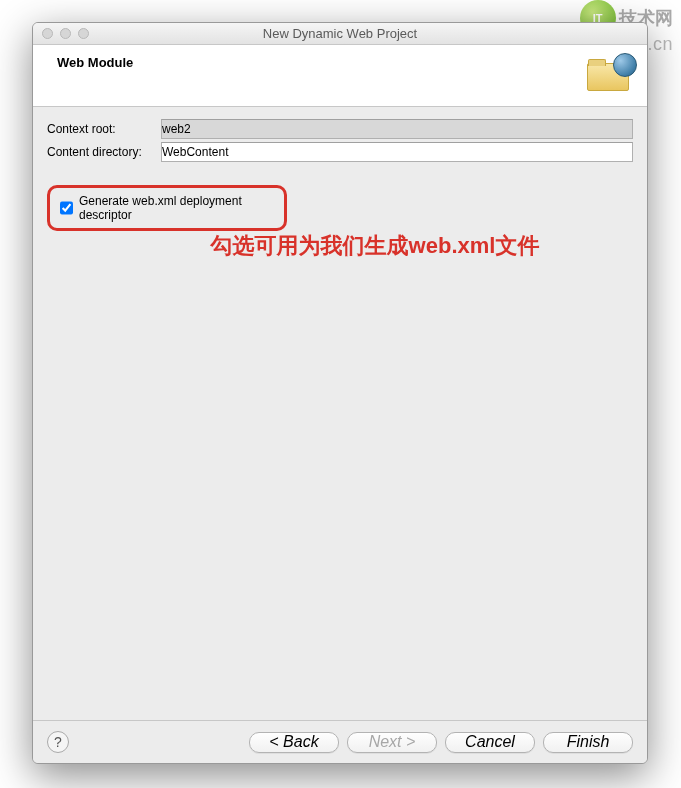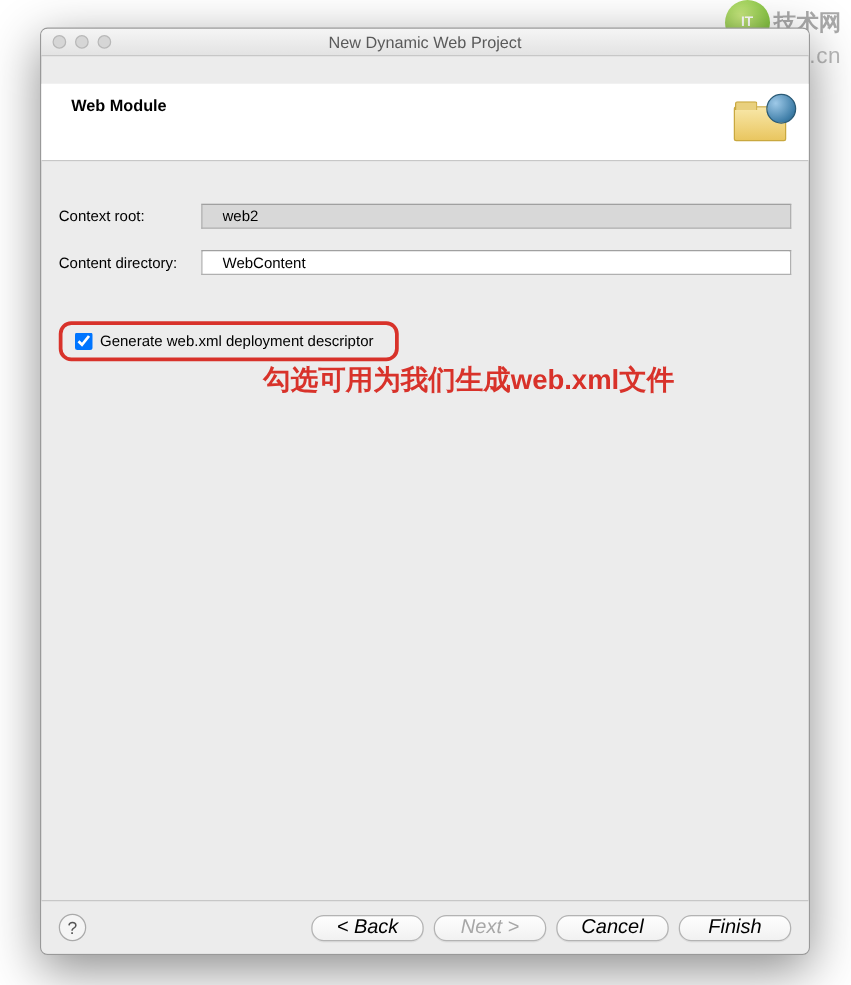--- a/index.html
+++ b/index.html
@@ -15,21 +15,20 @@
     position: absolute;
     left: 32px; top: 22px;
     width: 616px; height: 742px;
     background: #ececec;
     border: 1px solid #999;
     border-radius: 6px;
     box-shadow: 0 12px 40px rgba(0,0,0,.45);
     display: flex;
     flex-direction: column;
     overflow: hidden;
-    gap: 22px;
   }
   .titlebar {
     height: 22px;
     background: linear-gradient(#f5f5f5, #e3e3e3);
     border-bottom: 1px solid #c7c7c7;
     display: flex;
     align-items: center;
     position: relative;
   }
   .traffic {
@@ -101,48 +100,48 @@
 
   .form-area {
     padding: 12px 14px 0 14px;
     flex: 1;
     display: flex;
     flex-direction: column;
   }
   .row {
     display: flex;
     align-items: center;
-    margin-bottom: 17px;
+    margin-bottom: 3px;
   }
   .row label {
     width: 114px;
     font-size: 12px;
   }
   .row input[type=text] {
     flex: 1;
     height: 20px;
     font-size: 12px;
-    padding: 1px 16px;
+    padding: 1px 0;
     border: 1px solid #b0b0b0;
     border-top-color: #a0a0a0;
     background: #fff;
   }
   .row input.sel {
     background: #d8d8d8;
   }
   .row input.sel::selection { background: #bcbcbc; }
 
   .check-row {
     margin-top: 20px;
     display: flex;
     align-items: center;
     border: 3px solid #d8322a;
     border-radius: 10px;
     padding: 6px 10px;
-    width: 272px;
+    width: 240px;
   }
   .check-row input[type=checkbox] {
     margin-right: 6px;
     width: 14px; height: 14px;
   }
   .annotation {
     text-align: center;
     font-size: 22px;
     font-weight: bold;
     color: #d8322a;

